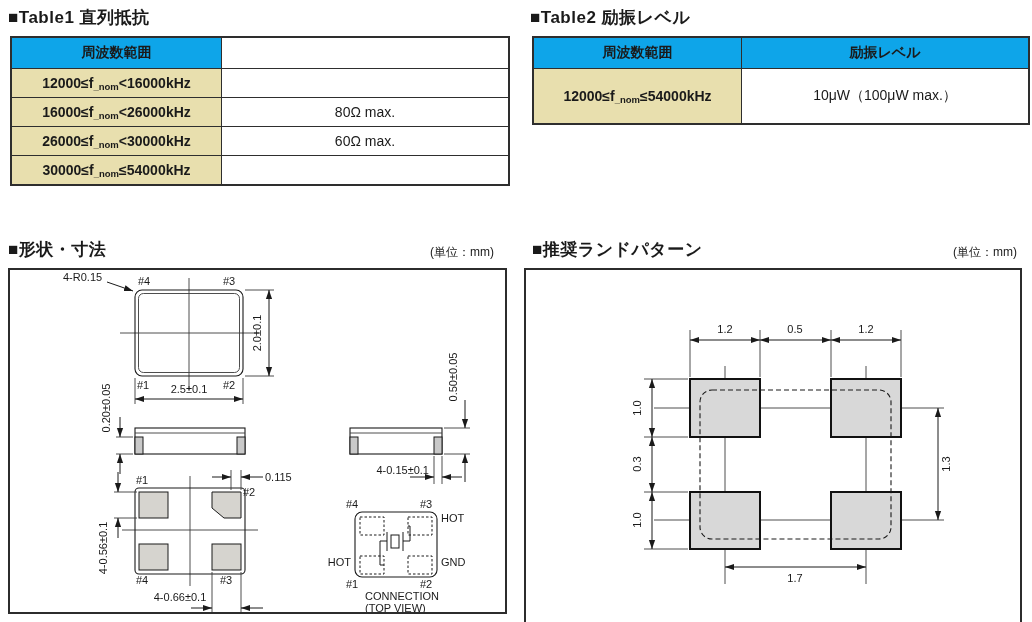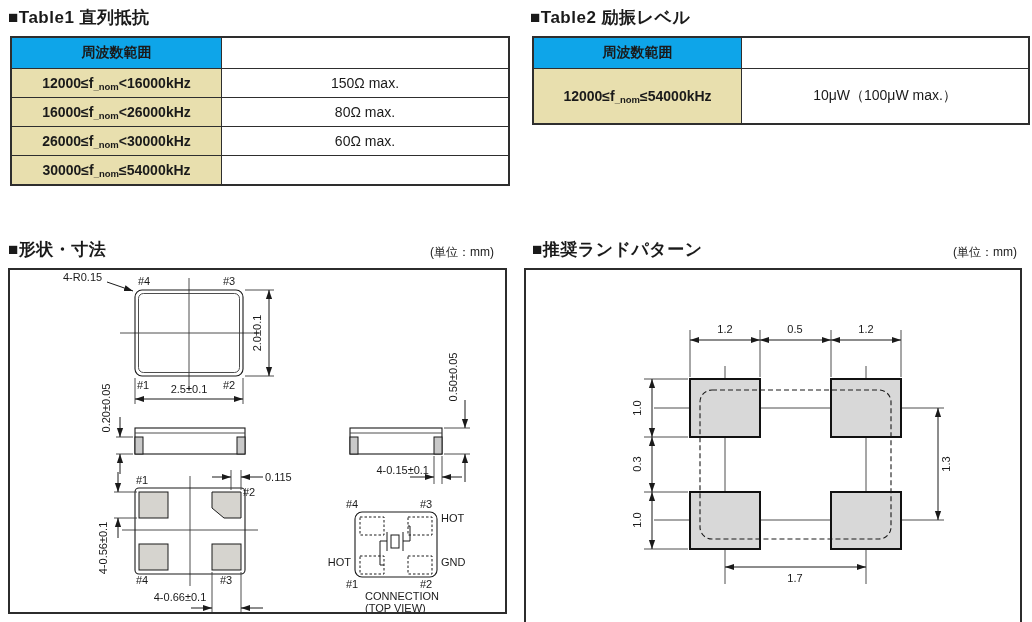--- a/index.html
+++ b/index.html
@@ -43,21 +43,20 @@
 <div class="dtable t1" style="left:10px;top:36px;width:500px;">
   <div class="trow first">
     <div class="cell c1 th h30">周波数範囲</div>
   </div>
   <div class="trow">
     <div class="cell c1 h28">
         <span>12000≤f</span>
         <span class="sub">_nom</span>
         <span>&lt;16000kHz</span>
       </div>
-    <div class="cell c2 val h28">150Ω max.</div>
   </div>
   <div class="trow">
     <div class="cell c1 h28">
         <span>16000≤f</span>
         <span class="sub">_nom</span>
         <span>&lt;26000kHz</span>
       </div>
     <div class="cell c2 val h28">80Ω max.</div>
   </div>
   <div class="trow">
@@ -74,20 +73,21 @@
         <span class="sub">_nom</span>
         <span>≤54000kHz</span>
       </div>
   </div>
 </div>
 
 <div class="abs sec-title" style="left:530px;top:6px;">■Table2 励振レベル</div>
 <div class="dtable t2" style="left:532px;top:36px;width:498px;">
   <div class="trow first">
     <div class="cell c1 th h30">周波数範囲</div>
+    <div class="cell c2 th h30">励振レベル</div>
   </div>
   <div class="trow">
     <div class="cell c1 h54">
         <span>12000≤f</span>
         <span class="sub">_nom</span>
         <span>≤54000kHz</span>
       </div>
     <div class="cell c2 val h54">10μW（100μW max.）</div>
   </div>
 </div>

